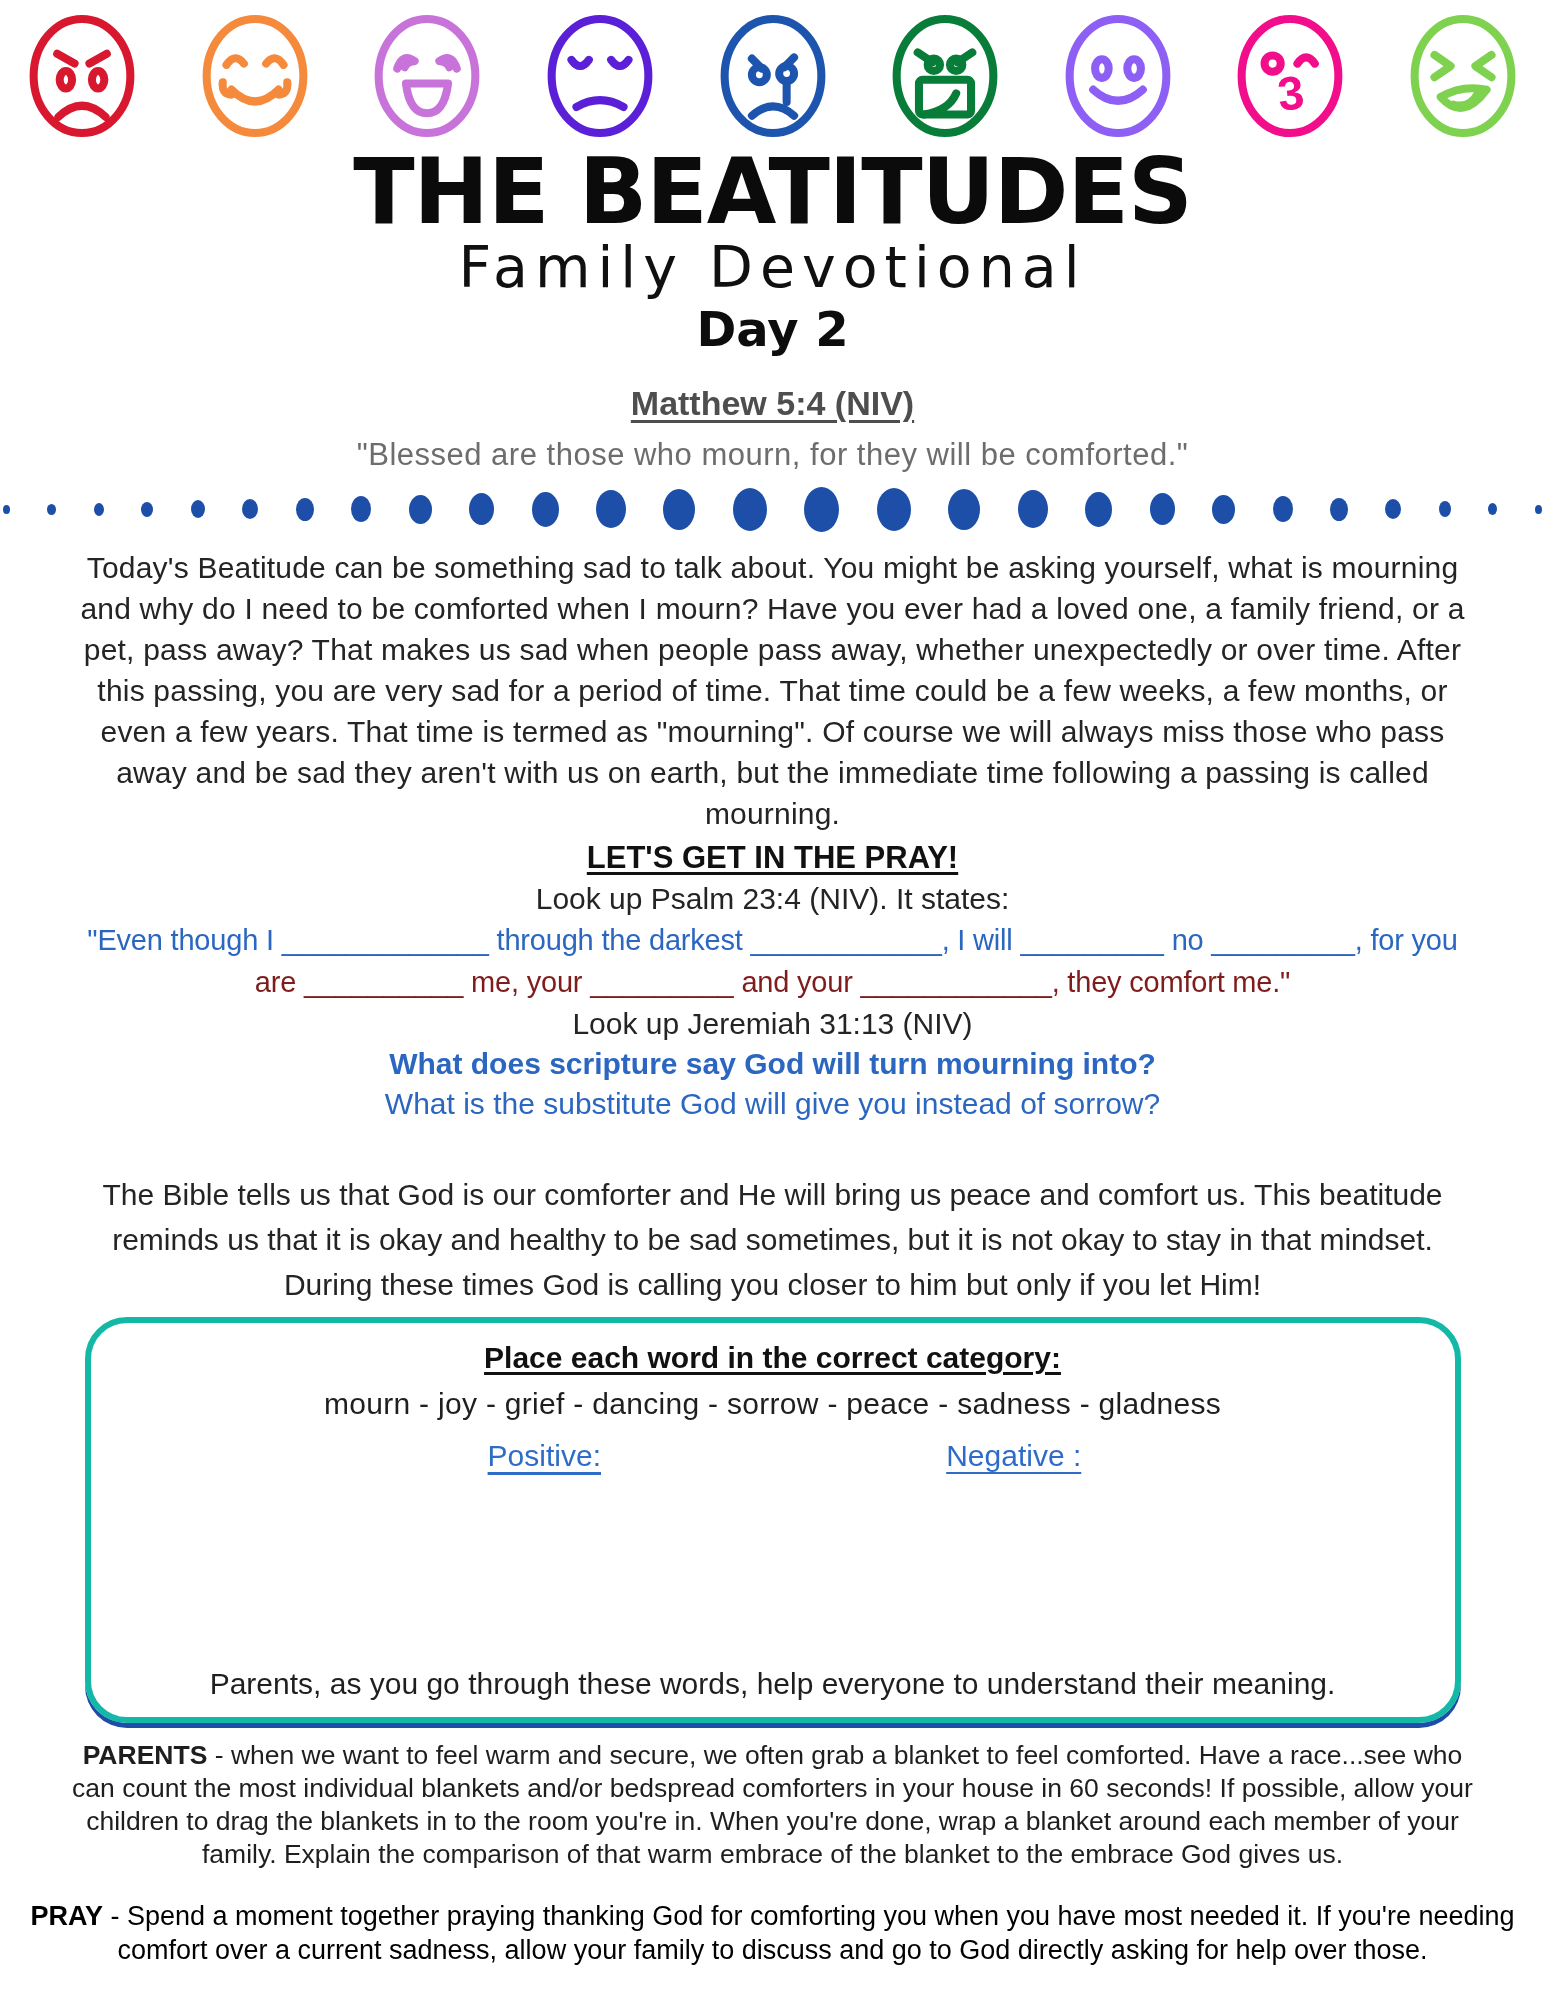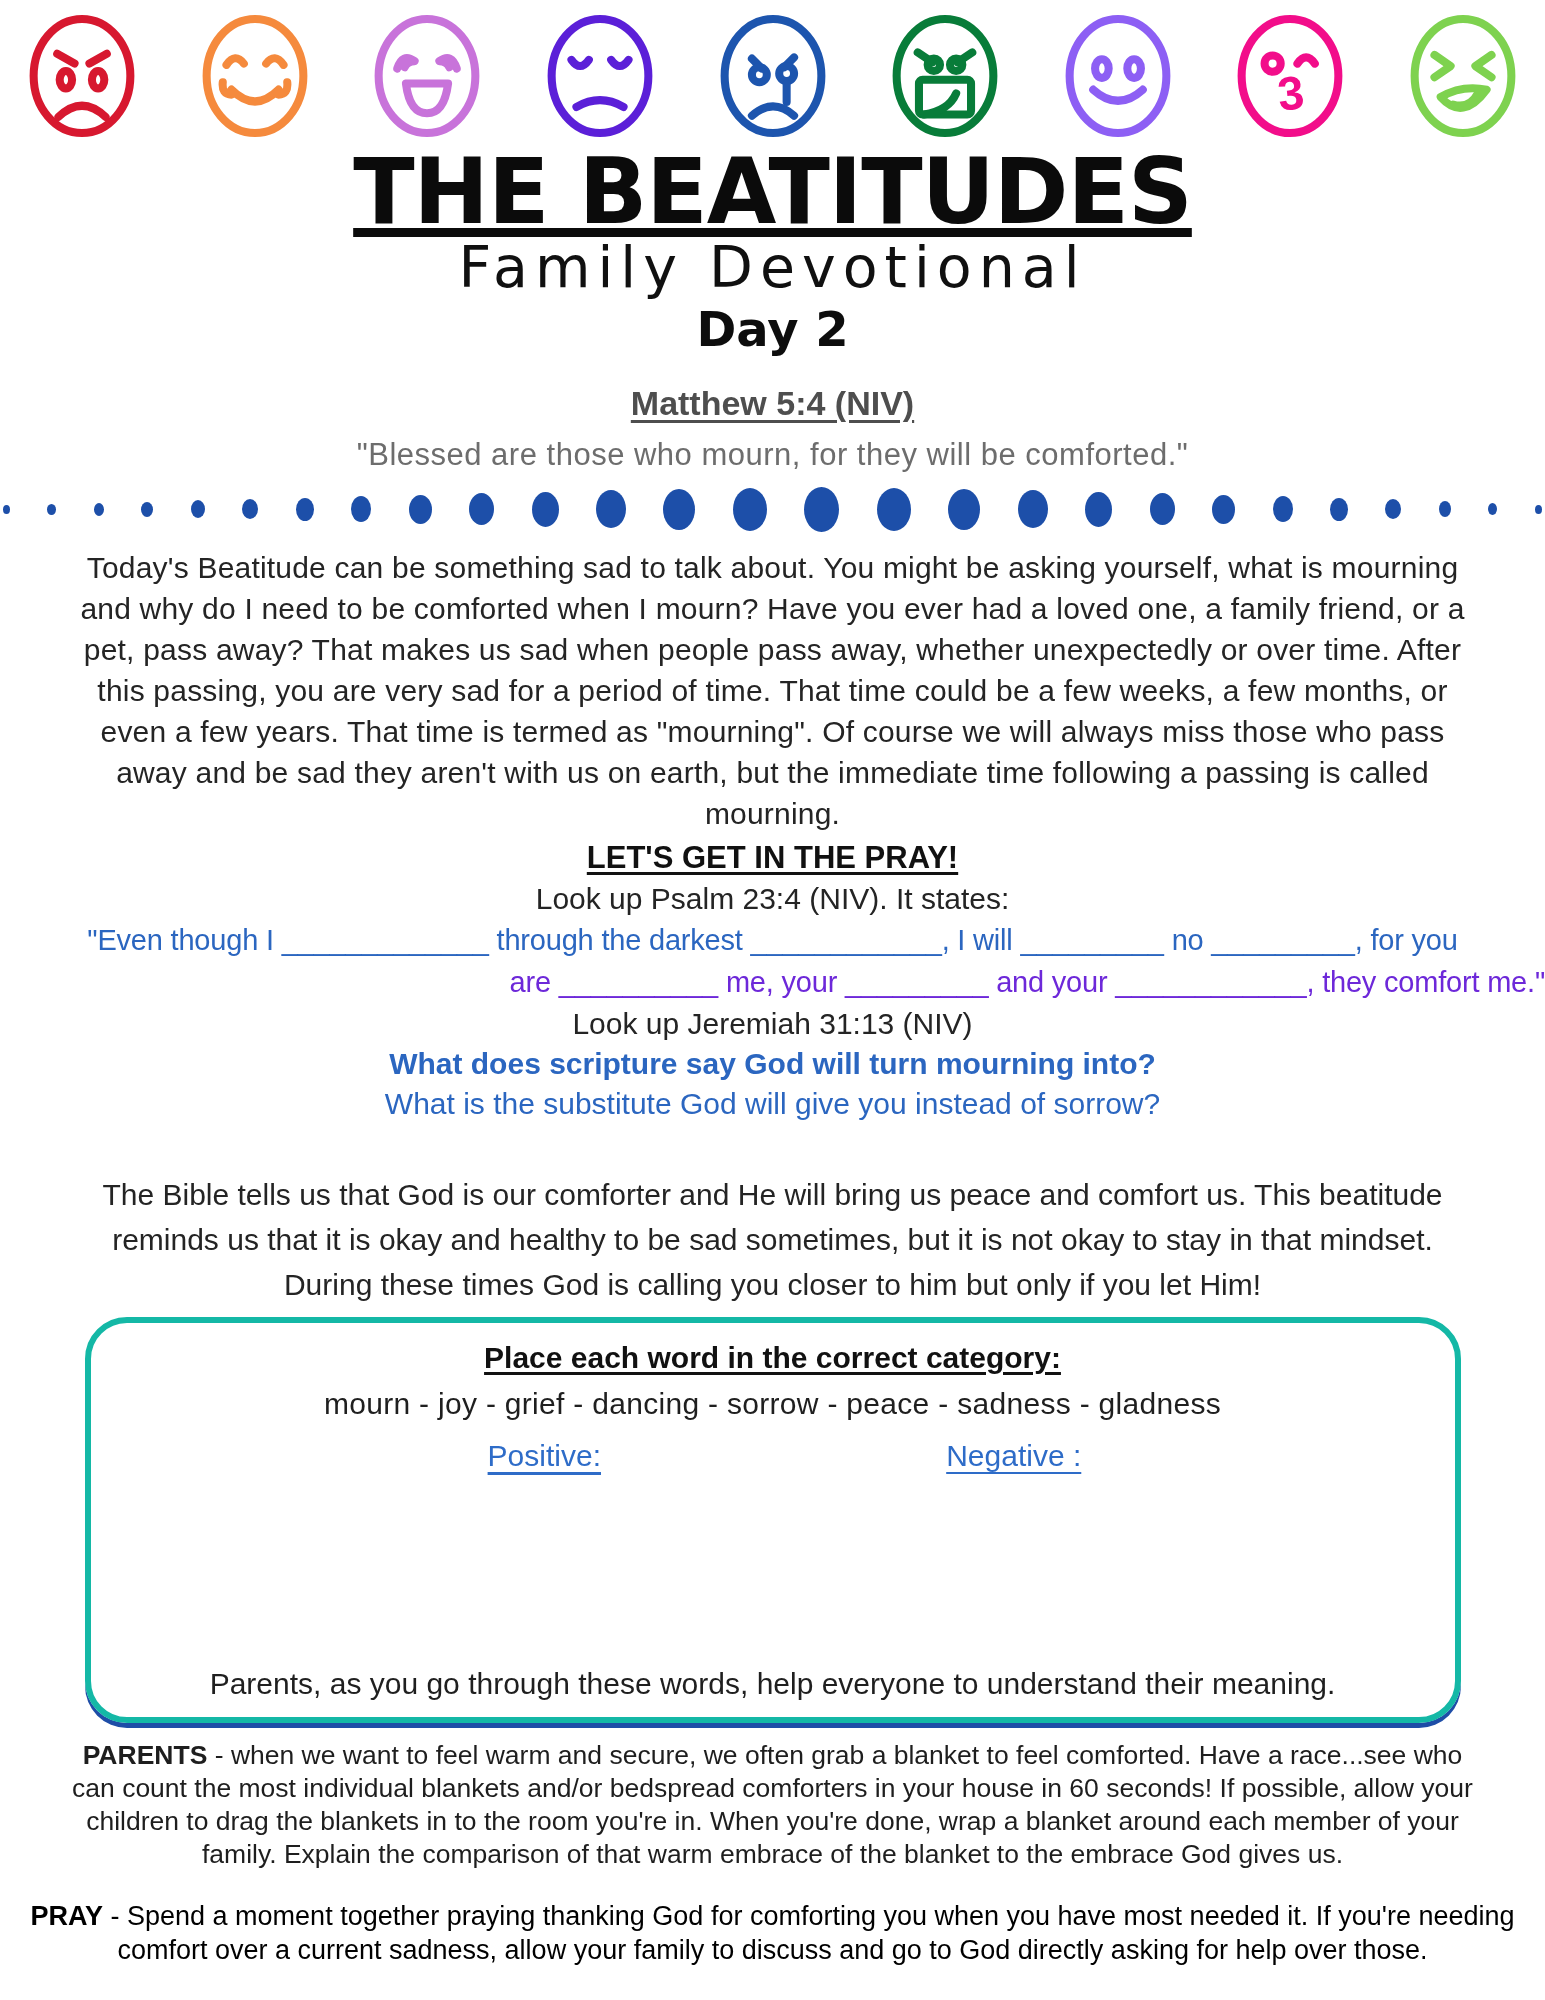--- a/index.html
+++ b/index.html
@@ -6,21 +6,21 @@
   html,body { background:#ffffff; }
   body { width:1545px; height:2000px; font-family:"Liberation Sans", sans-serif; }
   .page { position:relative; width:1545px; height:2000px; background:#fff; overflow:hidden; text-align:center; }
 
   
   .faces-row { display:flex; justify-content:space-between; align-items:flex-start; padding:6px 20px 0 20px; height:148px; }
   .face { width:124px; height:140px; flex:0 0 auto; }
   .face svg { width:100%; height:100%; display:block; }
 
   
-  .title { font-family:"DejaVu Sans", sans-serif; font-weight:900; font-size:90px; line-height:84px; letter-spacing:-1px; color:#0b0b0b; margin-top:2px;text-decoration:underline; }
+  .title { font-family:"DejaVu Sans", sans-serif; font-weight:900; font-size:90px; line-height:84px; letter-spacing:-1px; color:#0b0b0b; margin-top:2px; }
   .subtitle { font-family:"DejaVu Sans", sans-serif; font-weight:400; font-size:57px; line-height:62px; letter-spacing:7px; color:#101010; margin-top:2px; }
   .day { font-family:"DejaVu Sans", sans-serif; font-weight:700; font-size:48px; line-height:54px; color:#0d0d0d; margin-top:4px;text-align:center; }
   .verse-ref { font-size:34px; font-weight:700; color:#4e4e4e; margin-top:28px; text-decoration:underline; text-decoration-thickness:2.5px; text-underline-offset:5px; }
   .verse-quote { font-size:31px; color:#6d6d6d; margin-top:14px; letter-spacing:0.5px; }
 
   
   .dots { display:flex; justify-content:space-between; align-items:center; height:48px; padding:0 3px; margin-top:12px; }
   .dot { display:block; border-radius:50%; flex:0 0 auto; }
 
   
@@ -170,21 +170,21 @@
       <span class="dot" style="width: 7px; height: 9px; background: rgb(29, 79, 169);"></span>
     </div>
 
   <p class="intro">Today's Beatitude can be something sad to talk about. You might be asking yourself, what is mourning and why do I need to be comforted when I mourn? Have you ever had a loved one, a family friend, or a pet, pass away? That makes us sad when people pass away, whether unexpectedly or over time. After this passing, you are very sad for a period of time. That time could be a few weeks, a few months, or even a few years. That time is termed as "mourning". Of course we will always miss those who pass away and be sad they aren't with us on earth, but the immediate time following  a passing is called mourning.</p>
 
   <div class="lets-heading">LET'S GET IN THE PRAY!</div>
   <div class="prompt">Look up Psalm 23:4 (NIV). It states:</div>
 
   <div>
     <div class="blue-line" style="color: rgb(43, 102, 192);">"Even though I _____________ through the darkest ____________, I will _________ no _________, for you</div>
-    <div class="blue-line" style="color: #6d28d9; text-align: right;">are __________ me, your _________ and your ____________, they comfort me."</div>
+    <div class="blue-line" style="color: #7f1d1d;">are __________ me, your _________ and your ____________, they comfort me."</div>
   </div>
 
   <div class="prompt">Look up Jeremiah 31:13 (NIV)</div>
   <div class="question blue-txt" style="color: rgb(43, 102, 192); font-weight: bold;">What does scripture say God will turn mourning into?</div>
   <div class="question blue-txt" style="color: rgb(43, 102, 192);">What is the substitute God will give you instead of sorrow?</div>
 
   <p class="comfort">The Bible tells us that God is our comforter and He will bring us peace and comfort us. This beatitude reminds us that it is okay and healthy to be sad sometimes, but it is not okay to stay in that mindset. During these times God is calling you closer to him but only if you let Him!</p>
 
   <div class="activity-box">
     <div class="box-heading">Place each word in the correct category:</div>

